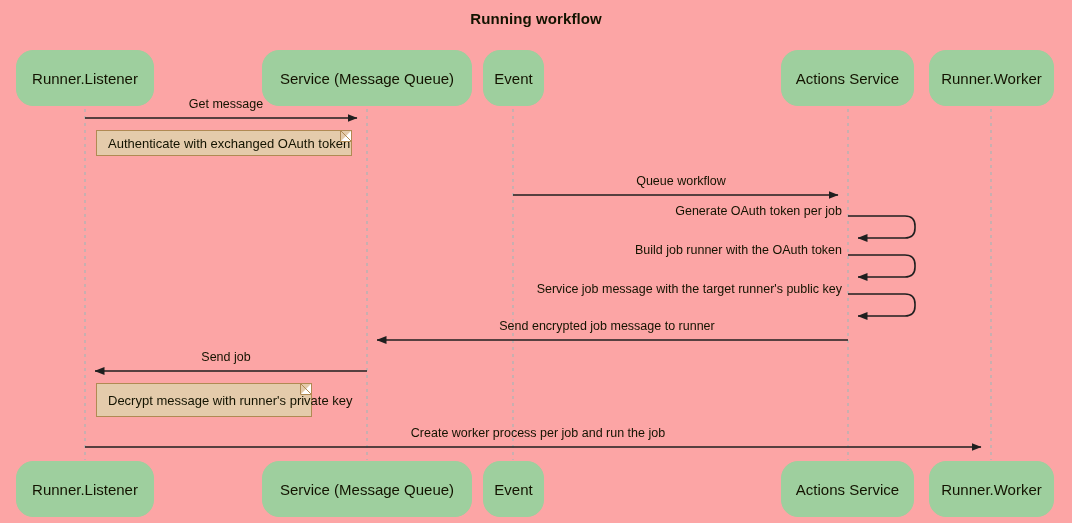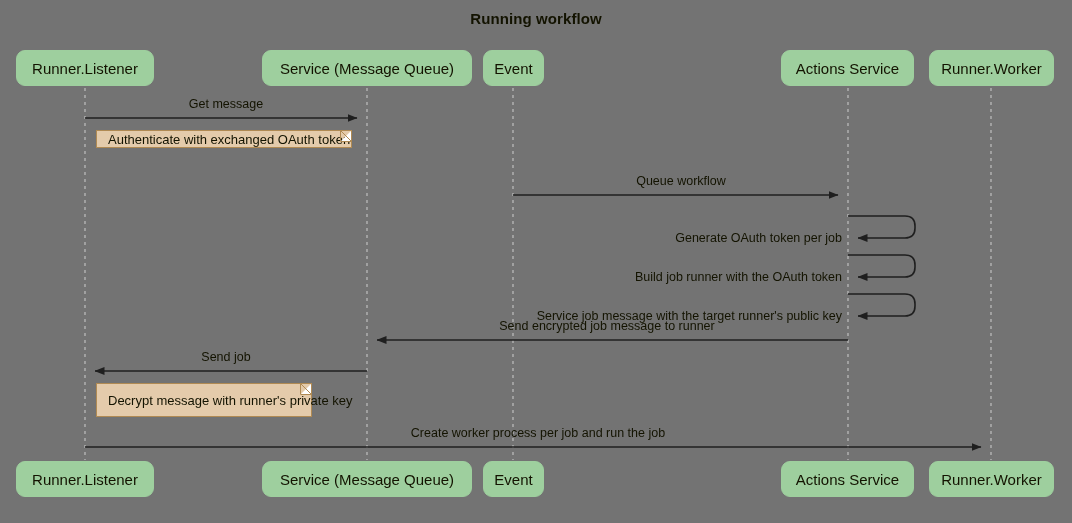--- a/index.html
+++ b/index.html
@@ -8,21 +8,21 @@
     background: #ffffff;
   }
   body {
     font-family: "Liberation Sans", sans-serif;
     -webkit-font-smoothing: antialiased;
   }
   #canvas {
     position: relative;
     width: 1072px;
     height: 523px;
-    background: #737373;
+    background: #fca5a5;
     overflow: hidden;
   }
   #svg-layer {
     position: absolute;
     left: 0;
     top: 0;
     width: 1072px;
     height: 523px;
   }
   .diagram-title {
@@ -34,27 +34,27 @@
     font-size: 15px;
     font-weight: bold;
     color: #131300;
     letter-spacing: 0.1px;
   }
   .actor-box {
     position: absolute;
     box-sizing: border-box;
     background: #9ecf9e;
     border: 1px solid #9ecf9e;
-    border-radius: 9px;
+    border-radius: 17px;
     display: flex;
     align-items: center;
     justify-content: center;
     font-size: 15px;
     color: #131300;
-    height: 36px;
+    height: 56px;
     white-space: nowrap;
     padding: 0 10px;
   }
   .note-box {
     position: absolute;
     box-sizing: border-box;
     background: #e4cbab;
     border: 1px solid #b08a53;
     font-size: 13px;
     color: #131300;
@@ -86,21 +86,20 @@
     font-size: 12.5px;
     color: #131300;
     white-space: nowrap;
     line-height: 14px;
   }
   .msg-label.center {
     text-align: center;
   }
   .msg-label.right {
     text-align: right;
-    margin-top: 27px;
   }
 </style>
 </head>
 <body>
 
 <div id="canvas">
 
   <div class="diagram-title">Running workflow</div>
 
   <svg id="svg-layer" xmlns="http://www.w3.org/2000/svg" viewBox="0 0 1072 523">
@@ -159,21 +158,21 @@
         <span>Event</span>
       </div>
       <div class="actor-box" style="left: 781px; top: 461px; width: 133px;">
         <span>Actions Service</span>
       </div>
       <div class="actor-box" style="left: 929px; top: 461px; width: 125px;">
         <span>Runner.Worker</span>
       </div>
     </div>
   <div id="notes-layer">
-      <div class="note-box" style="left: 96px; top: 130px; width: 256px; height: 18px;">
+      <div class="note-box" style="left: 96px; top: 130px; width: 256px; height: 26px;">
         <span>Authenticate with exchanged OAuth token</span>
         <div class="note-fold"></div>
         <div class="note-fold-line"><svg width="16" height="16" viewBox="0 0 16 16">
             <path d="M4.5,0.5 L4.5,11.5 L15.5,11.5" fill="none" stroke="#b08a53" stroke-width="1"></path>
             <path d="M4.5,0.5 L15.5,11.5" fill="none" stroke="#b08a53" stroke-width="1"></path>
           </svg></div>
       </div>
       <div class="note-box" style="left: 96px; top: 383px; width: 216px; height: 34px;">
         <span>Decrypt message with runner's private key</span>
         <div class="note-fold"></div>

